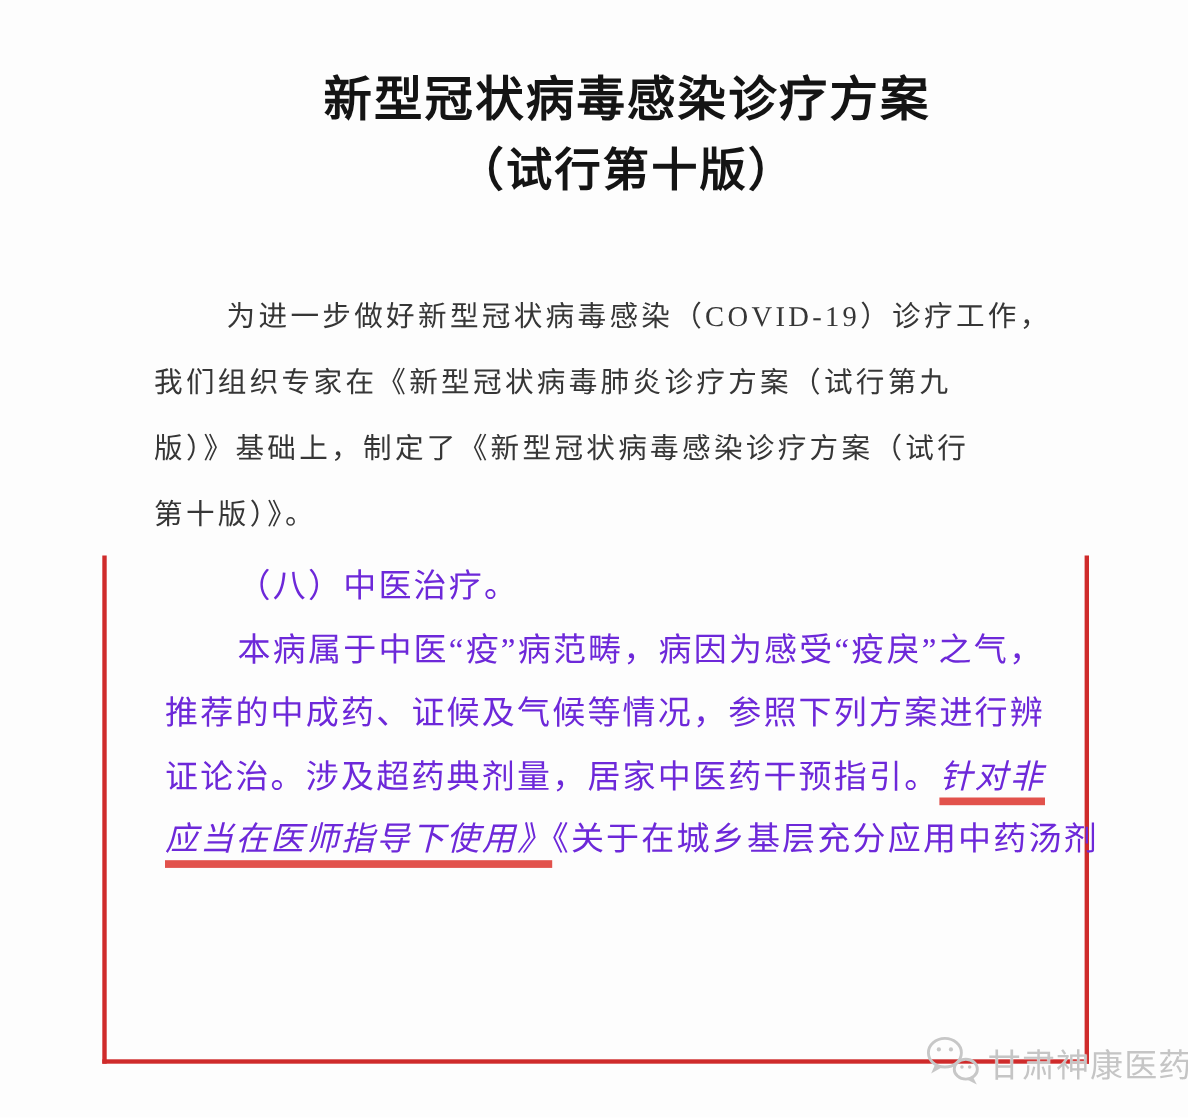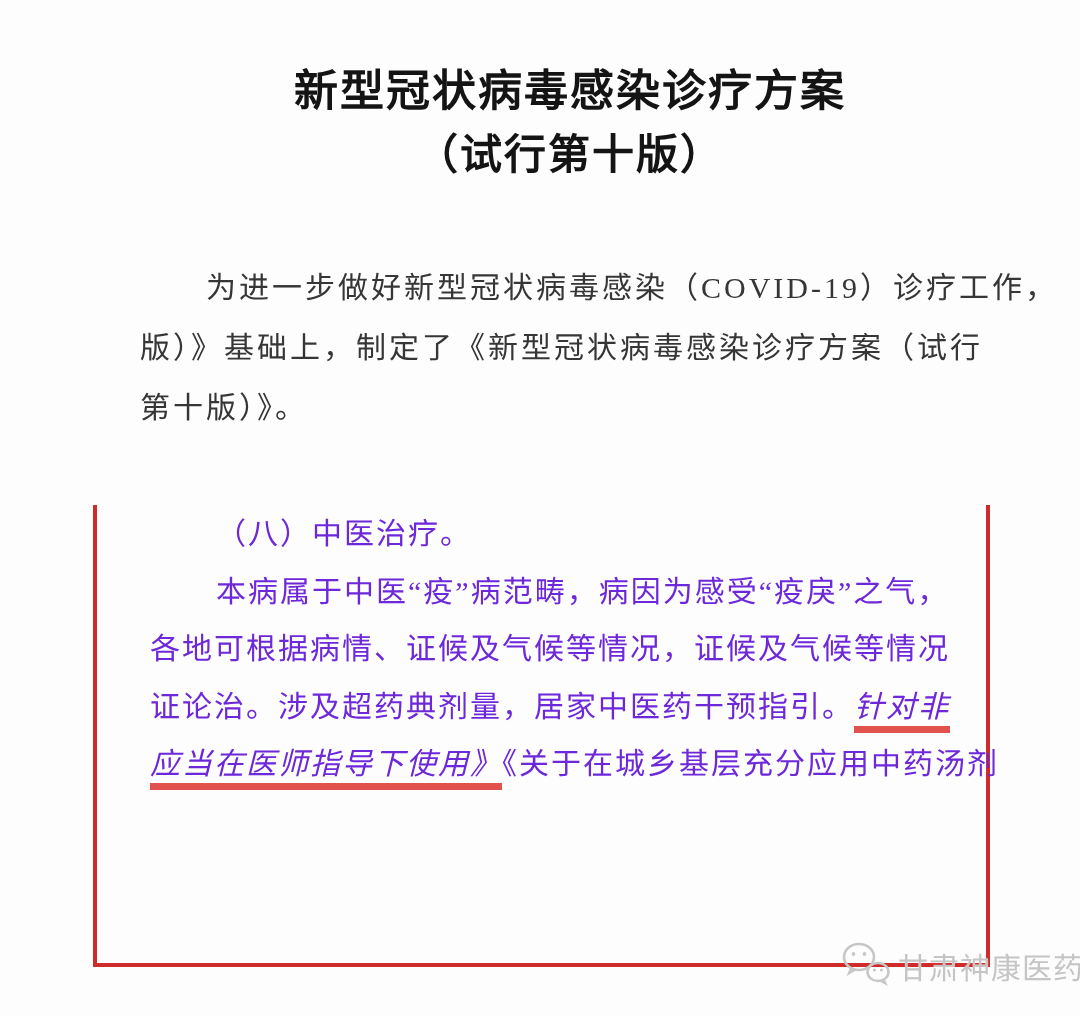--- a/index.html
+++ b/index.html
@@ -35,21 +35,21 @@
     letter-spacing: 2px;
     line-height: 62px;
   }
 
   
   .intro {
     position: absolute;
     left: 140px;
     top: 258px;
     width: 840px;
-    font-size: 30px;
+    font-size: 26px;
     letter-spacing: 3px;
     line-height: 60px;
     white-space: nowrap;
     color: #363636;
   }
   .line.indent { text-indent: 66px; }
 
   
   .highlight-box {
     position: absolute;
@@ -107,34 +107,35 @@
 
 <div class="screen">
 
   <div class="title-block">
     <div class="doc-title">新型冠状病毒感染诊疗方案</div>
     <div class="doc-subtitle">（试行第十版）</div>
   </div>
 
   <div class="intro">
     <div class="line indent">为进一步做好新型冠状病毒感染（COVID-19）诊疗工作，</div>
+    <div class="line">我们组织专家在《新型冠状病毒肺炎诊疗方案（试行第九</div>
     <div class="line">版）》基础上，制定了《新型冠状病毒感染诊疗方案（试行</div>
     <div class="line">第十版）》。</div>
   </div>
 
   <div class="highlight-box">
     <div class="box-text">
       <div class="line indent">
         <span>（八）中医治疗。</span>
       </div>
       <div class="line indent">
         <span>本病属于中医“疫”病范畴，病因为感受“疫戾”之气，</span>
       </div>
       <div class="line">
-        <span>各地可根据病情、证候及气候等情况，证候及气候等情况</span>
+        <span>推荐的中成药、证候及气候等情况，参照下列方案进行辨</span>
       </div>
       <div class="line">
         <span>证论治。涉及超药典剂量，居家中医药干预指引。</span><span class="ul">针对非</span>
       </div>
       <div class="line">
         <span class="ul">应当在医师指导下使用》</span><span>《关于在城乡基层充分应用中药汤剂</span>
       </div>
     </div>
   </div>
 

